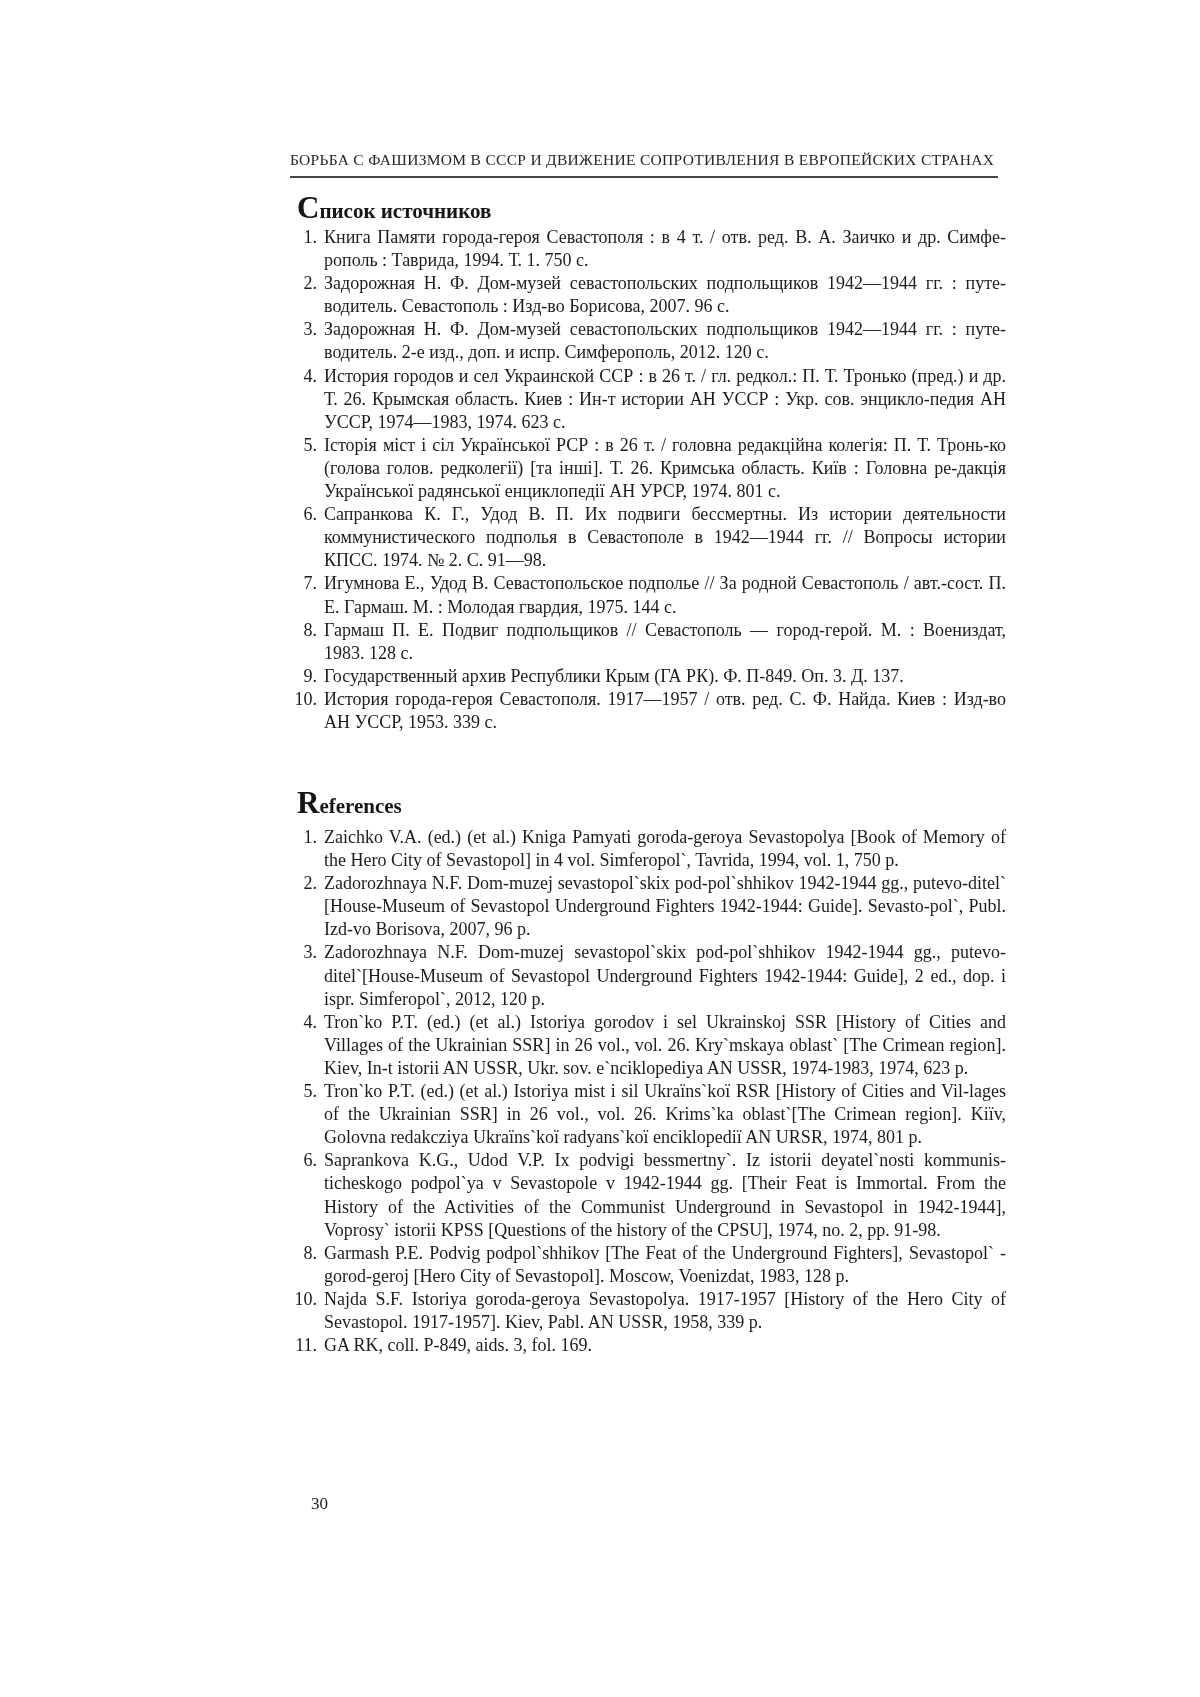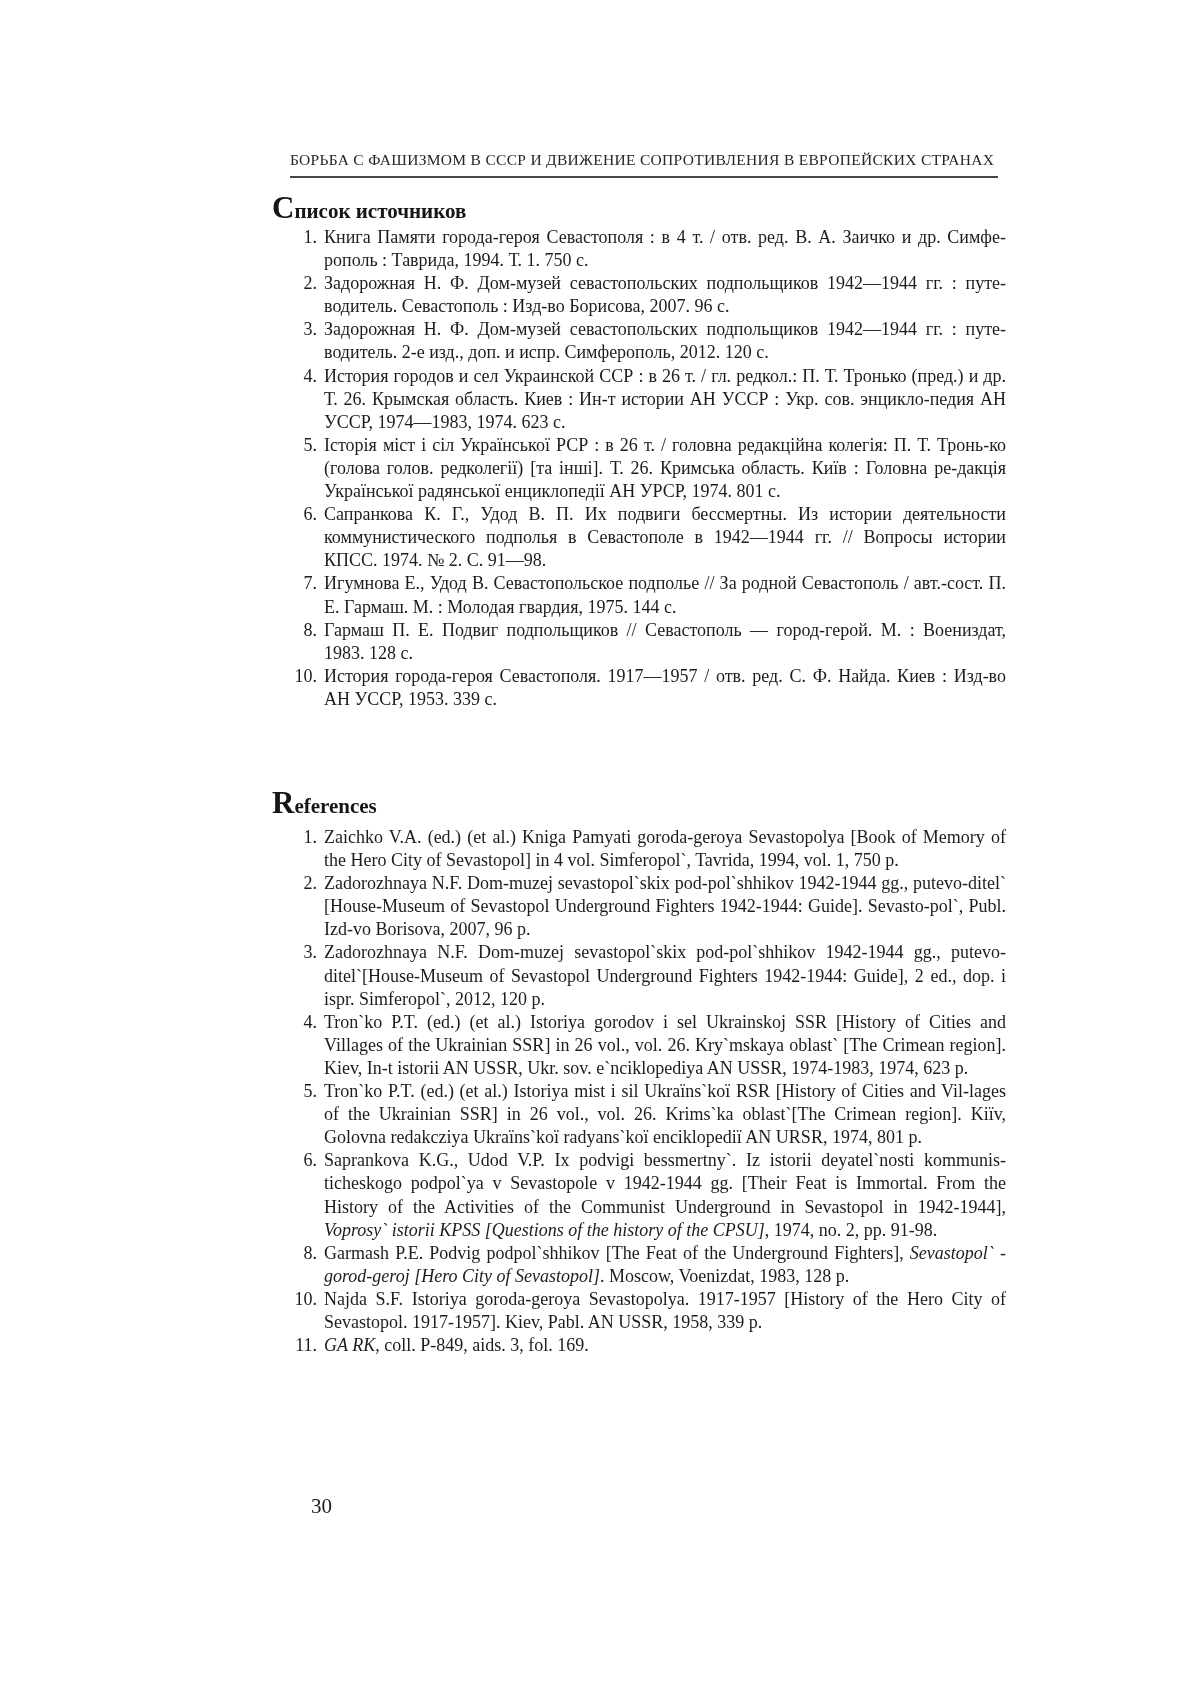--- a/index.html
+++ b/index.html
@@ -19,21 +19,21 @@
     font-size: 15.5px;
     letter-spacing: 0.3px;
     color: #262626;
     white-space: nowrap;
     border-bottom: 2.5px solid #474747;
     padding-bottom: 7px;
     padding-right: 4px;
   }
   .sec-heading {
     position: absolute;
-    left: 272px;
+    left: 297px;
     margin: 0;
     font-size: 21px;
     font-weight: bold;
     color: #161616;
   }
   .sec-heading::first-letter {
     font-size: 31px;
   }
   .sources-heading { top: 190px; }
   .references-heading { top: 785px; }
@@ -54,26 +54,26 @@
     text-indent: -40px;
     text-align: justify;
   }
   .num {
     display: inline-block;
     width: 33px;
     text-align: right;
     margin-right: 7px;
     text-indent: 0;
   }
-  .it { font-style: italic; }
+  .it { }
   .page-number {
     position: absolute;
     left: 311px;
     top: 1494px;
-    font-size: 21px;
+    font-size: 17px;
     color: #1c1c1c;
   }
 </style>
 </head>
 <body>
 
 <div class="page">
 
   <div class="running-header">
     <span>БОРЬБА С ФАШИЗМОМ В СССР И ДВИЖЕНИЕ СОПРОТИВЛЕНИЯ В ЕВРОПЕЙСКИХ СТРАНАХ</span>
@@ -83,20 +83,21 @@
 
   <ol class="ref-list" id="sources-list">
       <li><span class="num">1.</span><span>Книга Памяти города-героя Севастополя : в 4 т. / отв. ред. В. А. Заичко и др. Симфе-рополь : Таврида, 1994. Т. 1. 750 с.</span></li>
       <li><span class="num">2.</span><span>Задорожная Н. Ф. Дом-музей севастопольских подпольщиков 1942—1944 гг. : путе-водитель. Севастополь : Изд-во Борисова, 2007. 96 с.</span></li>
       <li><span class="num">3.</span><span>Задорожная Н. Ф. Дом-музей севастопольских подпольщиков 1942—1944 гг. : путе-водитель. 2-е изд., доп. и испр. Симферополь, 2012. 120 с.</span></li>
       <li><span class="num">4.</span><span>История городов и сел Украинской ССР : в 26 т. / гл. редкол.: П. Т. Тронько (пред.) и др. Т. 26. Крымская область. Киев : Ин-т истории АН УССР : Укр. сов. энцикло-педия АН УССР, 1974—1983, 1974. 623 с.</span></li>
       <li><span class="num">5.</span><span>Історія міст і сіл Української РСР : в 26 т. / головна редакційна колегія: П. Т. Тронь-ко (голова голов. редколегії) [та інші]. Т. 26. Кримська область. Київ : Головна ре-дакція Української радянської енциклопедії АН УРСР, 1974. 801 с.</span></li>
       <li><span class="num">6.</span><span>Сапранкова К. Г., Удод В. П. Их подвиги бессмертны. Из истории деятельности коммунистического подполья в Севастополе в 1942—1944 гг. // Вопросы истории КПСС. 1974. № 2. С. 91—98.</span></li>
       <li><span class="num">7.</span><span>Игумнова Е., Удод В. Севастопольское подполье // За родной Севастополь / авт.-сост. П. Е. Гармаш. М. : Молодая гвардия, 1975. 144 с.</span></li>
       <li><span class="num">8.</span><span>Гармаш П. Е. Подвиг подпольщиков // Севастополь — город-герой. М. : Воениздат, 1983. 128 с.</span></li>
+      <li><span class="num">9.</span><span>Государственный архив Республики Крым (ГА РК). Ф. П-849. Оп. 3. Д. 137.</span></li>
       <li><span class="num">10.</span><span>История города-героя Севастополя. 1917—1957 / отв. ред. С. Ф. Найда. Киев : Изд-во АН УССР, 1953. 339 с.</span></li>
     </ol>
 
   <h2 class="sec-heading references-heading">References</h2>
 
   <ol class="ref-list" id="references-list">
       <li><span class="num">1.</span><span>Zaichko V.A. (ed.) (et al.) Kniga Pamyati goroda-geroya Sevastopolya [Book of Memory of the Hero City of Sevastopol] in 4 vol. Simferopol`, Tavrida, 1994, vol. 1, 750 p.</span></li>
       <li><span class="num">2.</span><span>Zadorozhnaya N.F. Dom-muzej sevastopol`skix pod-pol`shhikov 1942-1944 gg., putevo-ditel` [House-Museum of Sevastopol Underground Fighters 1942-1944: Guide]. Sevasto-pol`, Publ. Izd-vo Borisova, 2007, 96 p.</span></li>
       <li><span class="num">3.</span><span>Zadorozhnaya N.F. Dom-muzej sevastopol`skix pod-pol`shhikov 1942-1944 gg., putevo-ditel`[House-Museum of Sevastopol Underground Fighters 1942-1944: Guide], 2 ed., dop. i ispr. Simferopol`, 2012, 120 p.</span></li>
       <li><span class="num">4.</span><span>Tron`ko P.T. (ed.) (et al.) Istoriya gorodov i sel Ukrainskoj SSR [History of Cities and Villages of the Ukrainian SSR] in 26 vol., vol. 26. Kry`mskaya oblast` [The Crimean region]. Kiev, In-t istorii AN USSR, Ukr. sov. e`nciklopediya AN USSR, 1974-1983, 1974, 623 p.</span></li>

